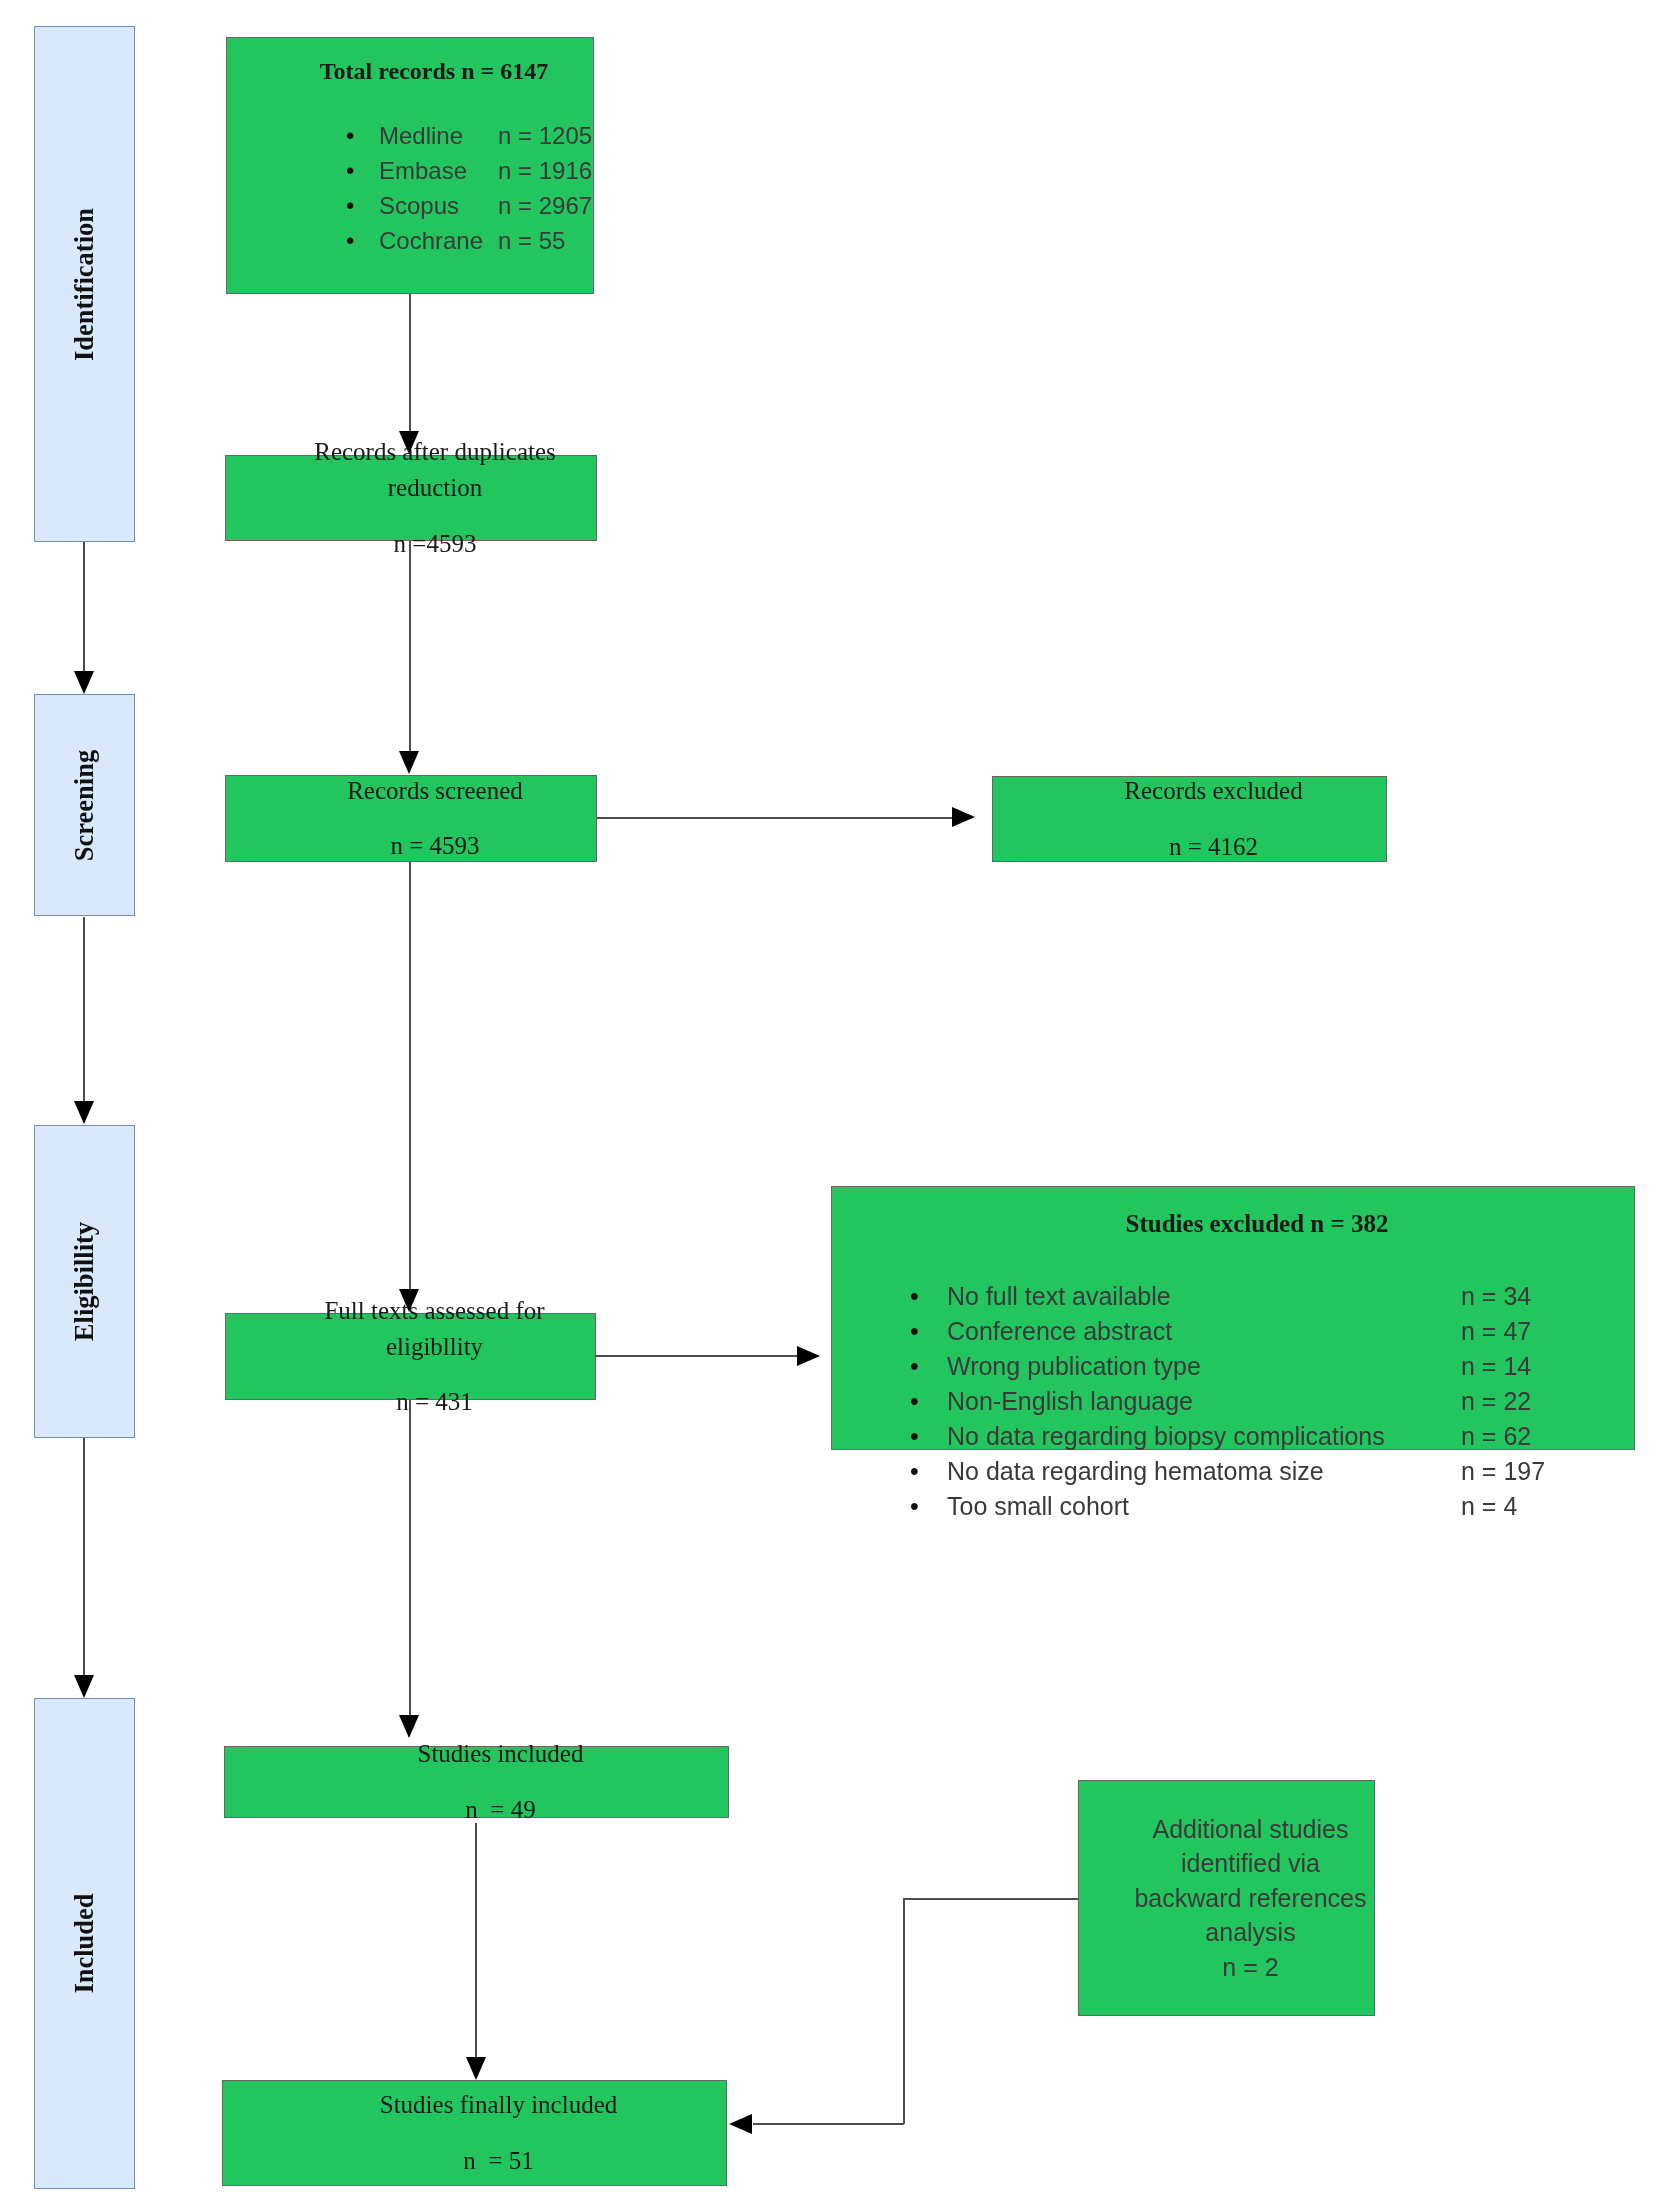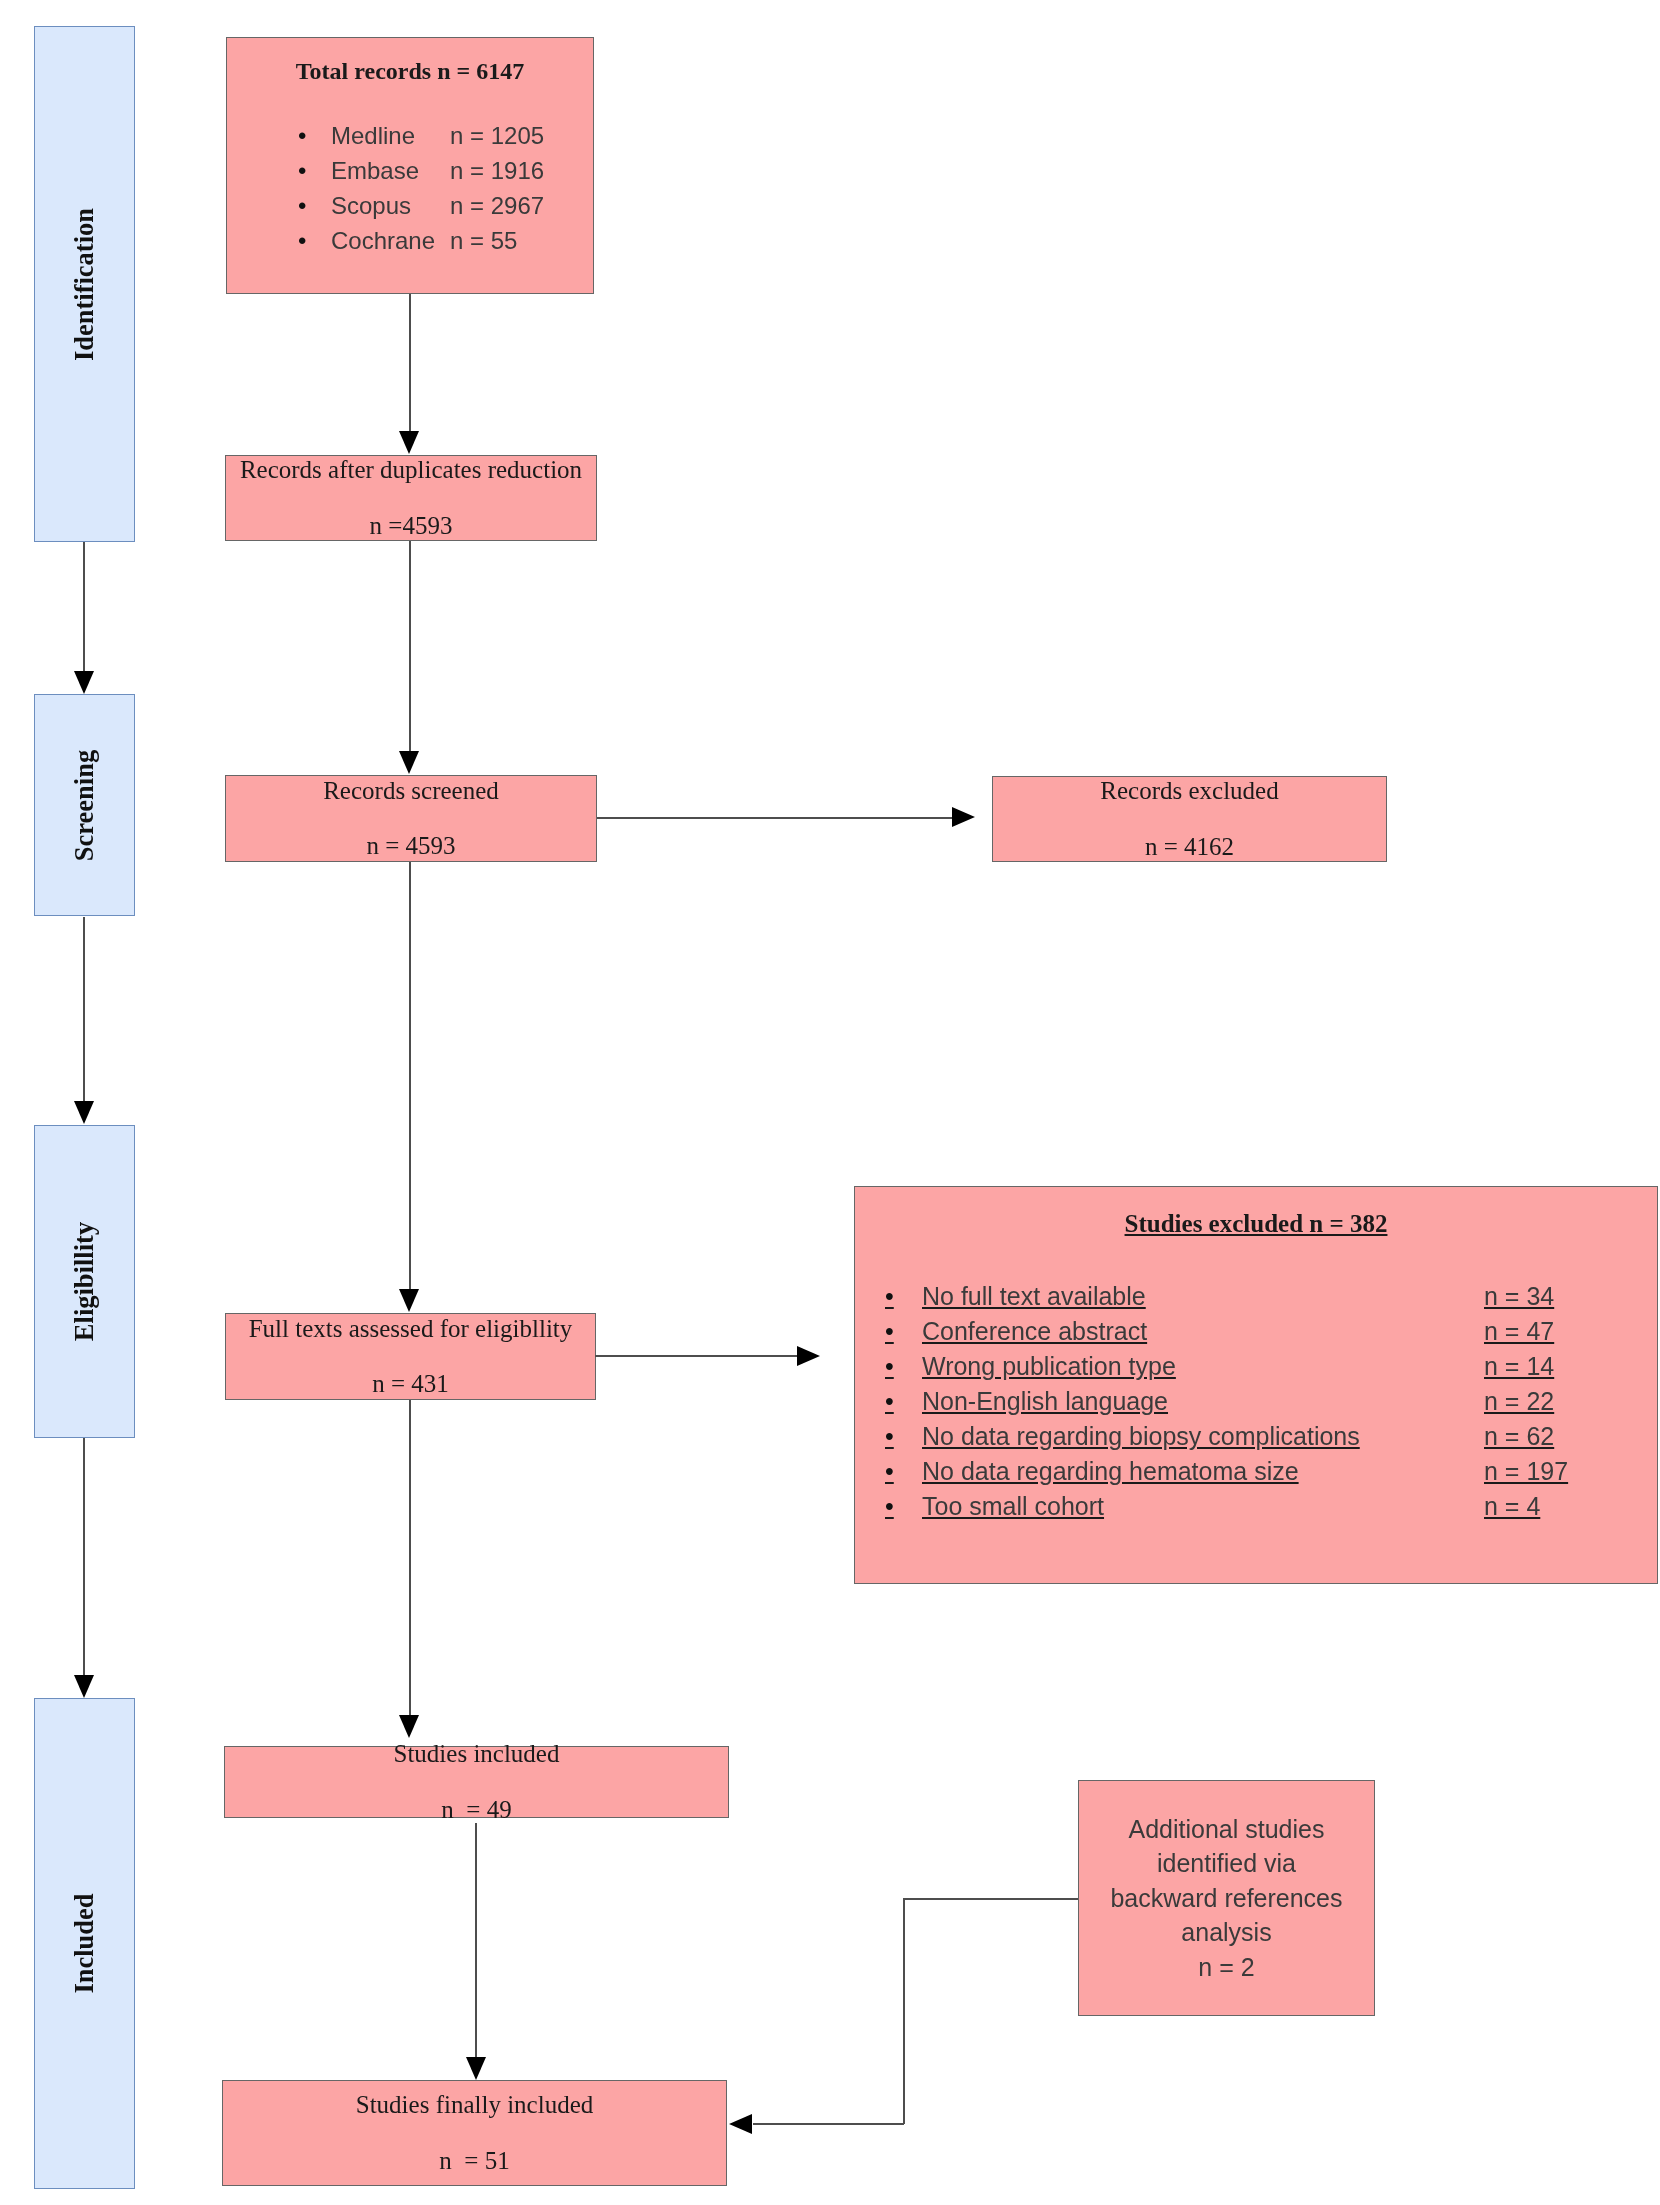--- a/index.html
+++ b/index.html
@@ -1,20 +1,20 @@
 <!DOCTYPE html>
 <html style="font-size:12.5px"><head>
 <meta charset="utf-8">
 <style>
   html,body{margin:0;padding:0;background:#ffffff;}
   #stage{position:relative;width:1661px;height:2205px;background:#ffffff;overflow:hidden;
          font-family:"Liberation Serif", serif;color:#1a1a1a;}
 
   
-  .box{position:absolute;box-sizing:border-box;background:#fca5a5;border:1.6px solid #666666;}
+  .box{position:absolute;box-sizing:border-box;background:#22c55e;border:1.6px solid #666666;padding-left:48px;}
   .center2{display:flex;flex-direction:column;align-items:center;justify-content:center;text-align:center;gap:19px;}
   .serifline{font-size:25px;line-height:1.45;}
 
   
   .stage-box{position:absolute;box-sizing:border-box;left:34px;width:101px;
              background:#dae8fc;border:1.6px solid #6c8ebf;
              display:flex;align-items:center;justify-content:center;}
   .stage-label{transform:rotate(-90deg);white-space:nowrap;font-weight:bold;font-size:26.5px;
                font-family:"Liberation Serif", serif;color:#111;}
 
@@ -111,21 +111,21 @@
   <div class="box center2" style="left:992px;top:776px;width:395px;height:86px;">
     <div class="serifline">Records excluded</div>
     <div class="serifline">n = 4162</div>
   </div>
 
   <div class="box center2" style="left:225px;top:1313px;width:371px;height:87px;">
     <div class="serifline">Full texts assessed for eligibllity</div>
     <div class="serifline">n = 431</div>
   </div>
 
-  <div class="box" style="left:854px;top:1186px;width:804px;height:398px;text-decoration:underline;">
+  <div class="box" style="left:831px;top:1186px;width:804px;height:264px;">
     <div class="box-title" style="margin-top:23.4px;font-size:25px;">Studies excluded n = 382</div>
     <div class="bullet-list excl-list">
       <div class="excl-row">
         <span class="excl-dot">•</span>
         <span class="excl-label">No full text available</span>
         <span class="excl-value">n = 34</span>
       </div>
       <div class="excl-row">
         <span class="excl-dot">•</span>
         <span class="excl-label">Conference abstract</span>

